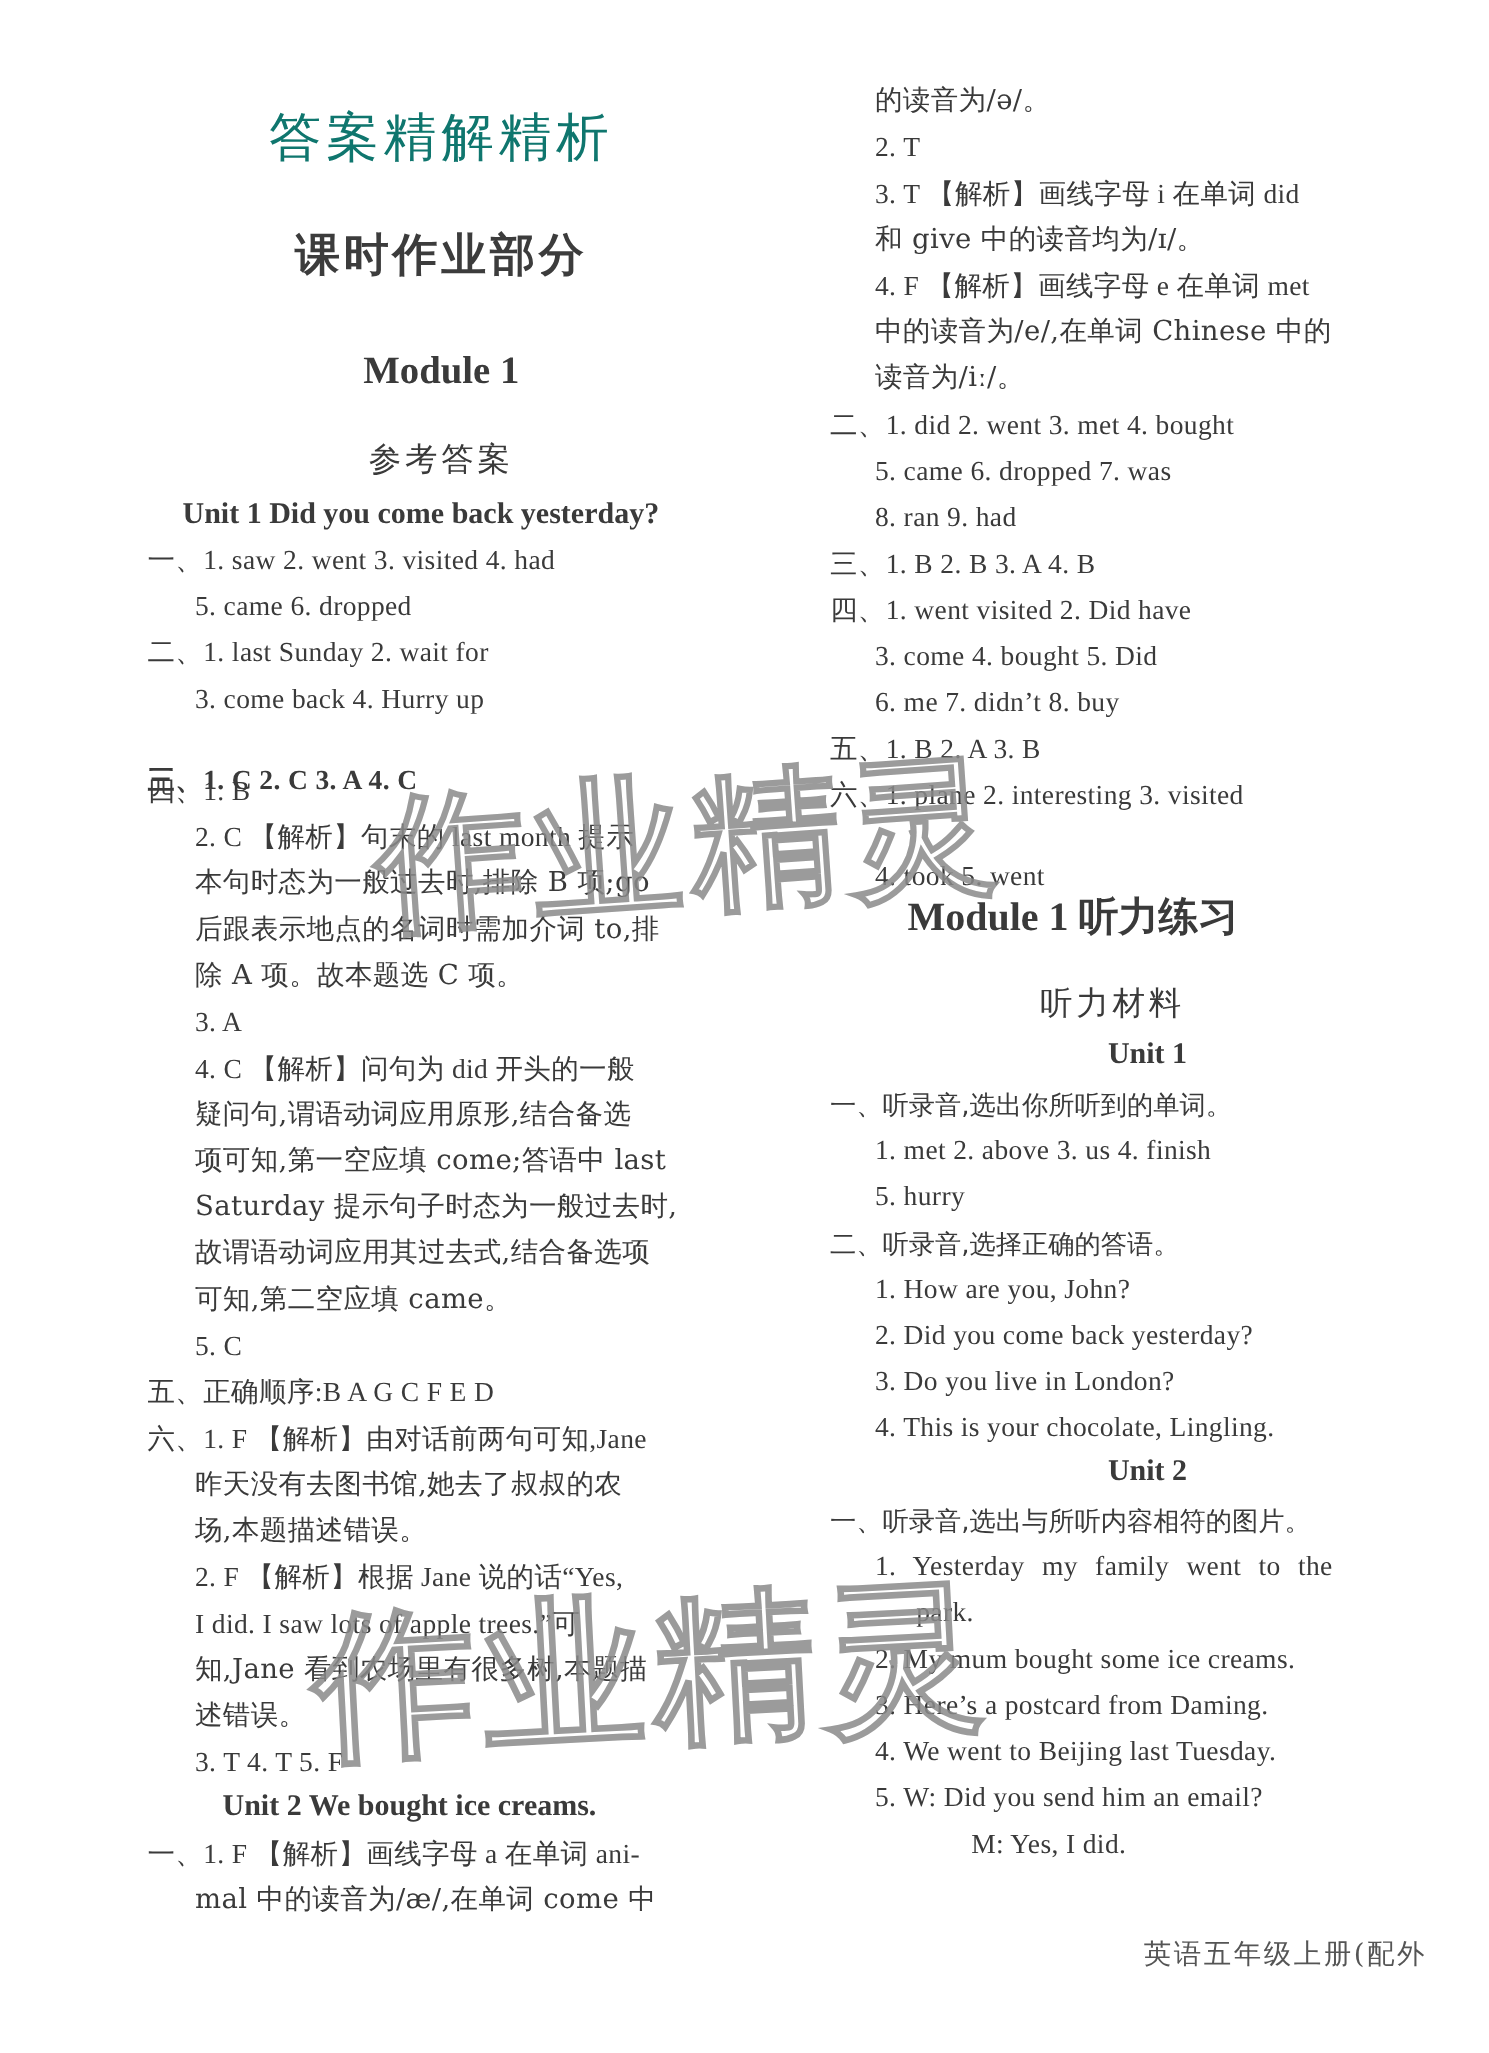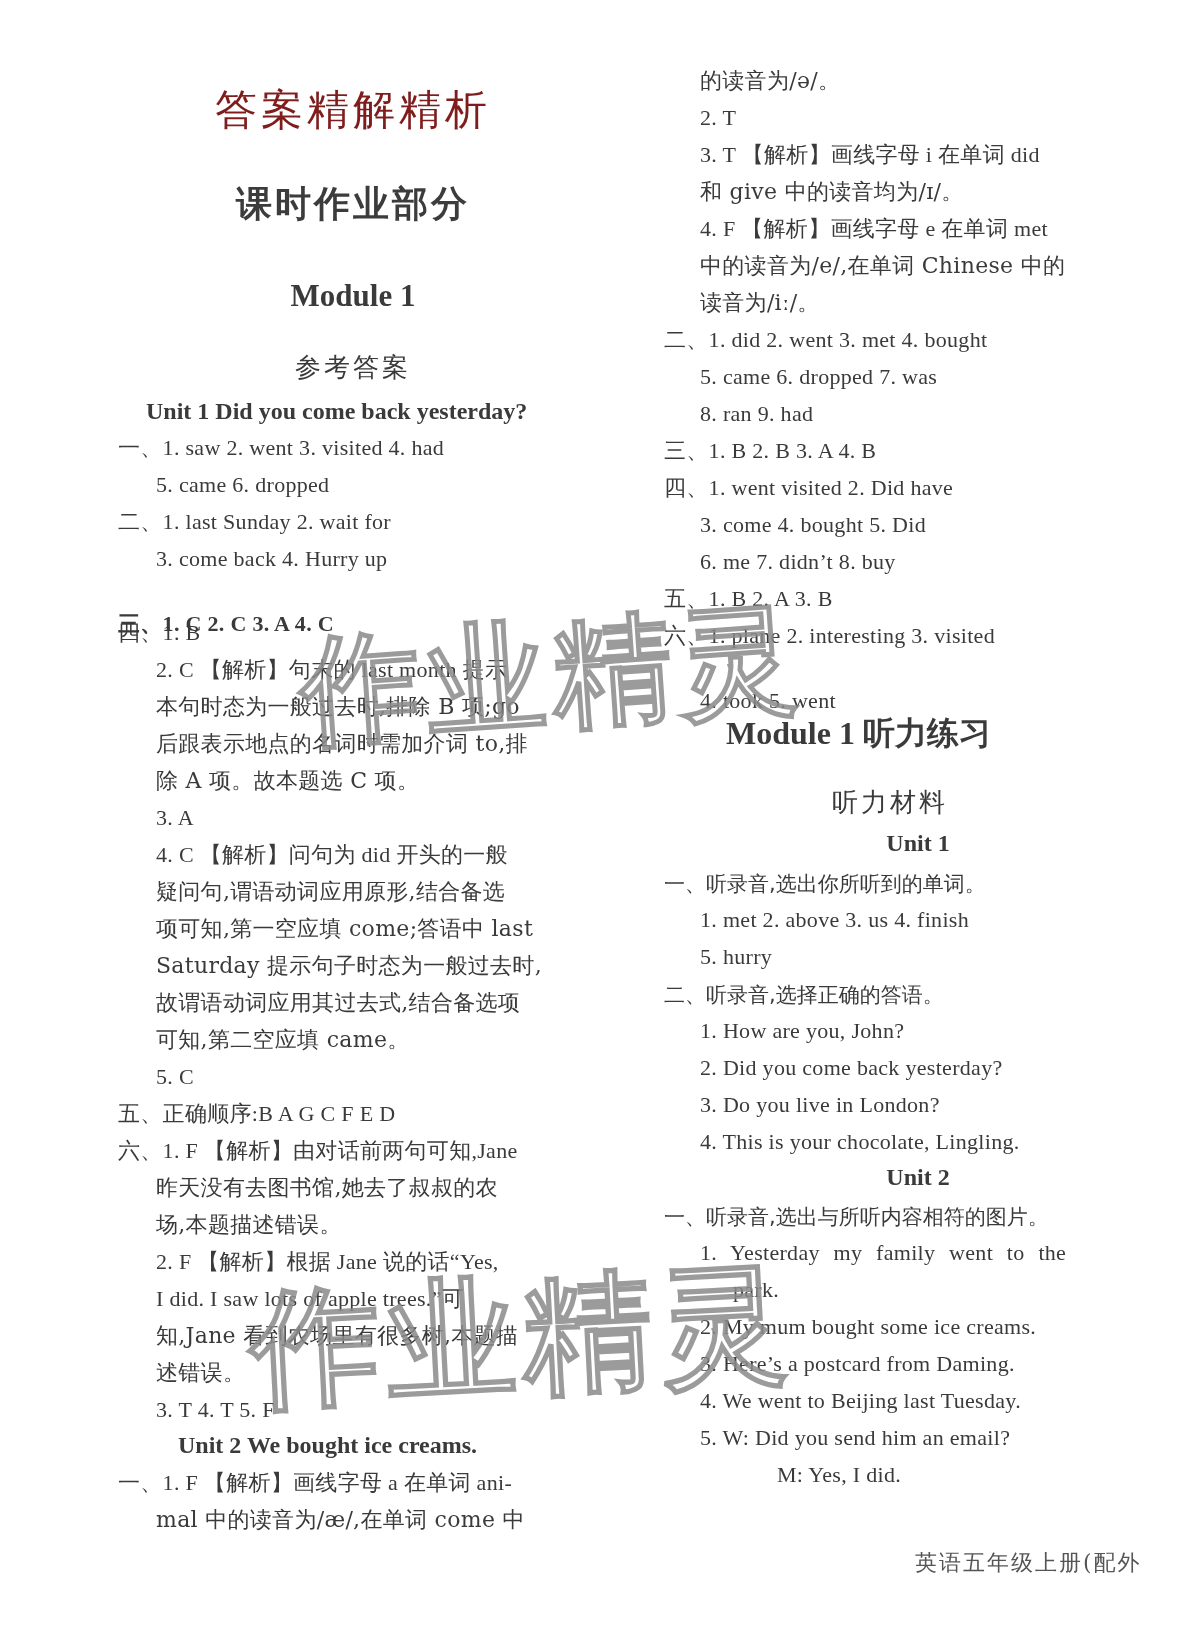--- a/index.html
+++ b/index.html
@@ -4,21 +4,21 @@
 <style>
   html, body { margin: 0; padding: 0; background: #ffffff; }
   body { width: 1191px; height: 1642px; position: relative; overflow: hidden;
          font-family: "Liberation Serif", "DejaVu Serif", serif; color: #3a3a3a; }
   .col { position: absolute; top: 0; }
   .left { left: 118px; width: 470px; }
   .right { left: 660px; width: 460px; }
   .line { position: absolute; white-space: nowrap; font-size: 22px; line-height: 26px; letter-spacing: 0.3px; }
   .cn { font-family: "DejaVu Serif", serif; }
   .title-main { position: absolute; left: 0; width: 470px; text-align: center; font-family: "DejaVu Sans", sans-serif;
-                font-size: 42px; letter-spacing: 4px; color: #7f1d1d; }
+                font-size: 42px; letter-spacing: 4px; color: #0f766e; }
   .title-sub { position: absolute; left: 0; width: 470px; text-align: center; font-family: "DejaVu Sans", sans-serif;
                font-weight: bold; font-size: 36px; letter-spacing: 3px; color: #3c3c3c; }
   .module { position: absolute; text-align: center; font-weight: bold; font-size: 31px; color: #3a3a3a; }
   .sec-cn { position: absolute; text-align: center; font-family: "DejaVu Sans", sans-serif; font-size: 26px; letter-spacing: 3px; color: #3a3a3a; }
   .unit-head { position: absolute; font-weight: bold; font-size: 24px; white-space: nowrap; color: #3a3a3a; margin-left: 28px; }
   .q-head { position: absolute; font-family: "DejaVu Sans", sans-serif; font-size: 21px; white-space: nowrap; color: #3a3a3a; }
   .footer { position: absolute; left: 915px; top: 1548px; font-family: "DejaVu Serif", serif; font-size: 22px; letter-spacing: 2px; color: #555; white-space: nowrap; }
   .wm { position: absolute; font-family: "DejaVu Sans", sans-serif; font-weight: bold; color: transparent;
         -webkit-text-stroke: 1.2px #8a8a8a; letter-spacing: 6px; pointer-events: none; opacity: 0.85; }
 </style>

